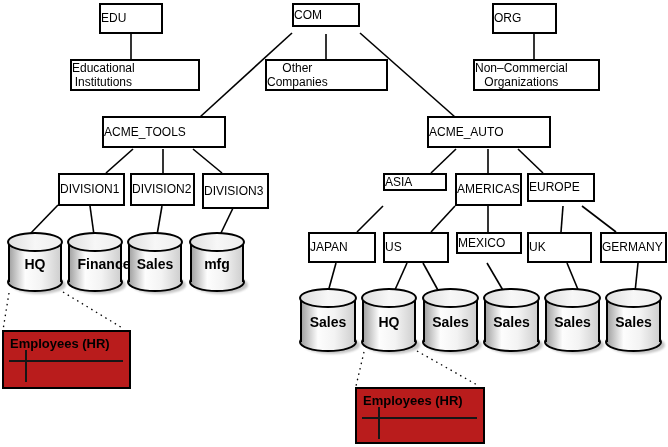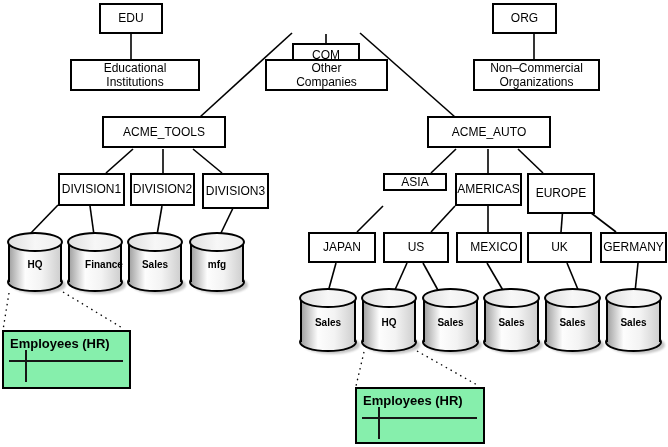--- a/index.html
+++ b/index.html
@@ -4,29 +4,29 @@
 <title>Directory Hierarchy Diagram</title>
 <style>
   html,body { margin:0; padding:0; background:#fff; }
   #stage {
     position:relative; width:668px; height:447px; background:#ffffff;
     font-family:"Liberation Sans", sans-serif; color:#000; overflow:hidden;
   }
   #diagram-svg { position:absolute; left:0; top:0; }
   .node {
     position:absolute; background:#fff; border:2px solid #000; box-sizing:border-box;
-    display:flex; align-items:center; justify-content:center;
+    display:flex; align-items:center; justify-content:flex-start;
     text-align:center; font-size:12px; line-height:1.18; white-space:pre-line;
   }
   .cyl-label {
     position:absolute; display:flex; align-items:center; justify-content:center;
-    font-weight:bold; font-size:10px; pointer-events:none;
+    font-weight:bold; font-size:14px; pointer-events:none;
   }
   .table-box {
-    position:absolute; background:#86efac; border:2px solid #000; box-sizing:border-box;
+    position:absolute; background:#b91c1c; border:2px solid #000; box-sizing:border-box;
   }
   .table-title { position:absolute; left:6px; top:4px; font-weight:bold; font-size:13px; white-space:nowrap; }
   .table-hline { position:absolute; left:5px; right:6px; top:28px; height:1.5px; background:#161616; }
   .table-vline { position:absolute; left:21px; top:18px; width:1.5px; height:32px; background:#161616; }
 </style>
 </head>
 <body>
 
 <div id="stage">
   <svg id="diagram-svg" width="668" height="447" viewBox="0 0 668 447">
@@ -188,39 +188,39 @@
     <div class="cyl-label" style="left: 484px; top: 300px; width: 55px; height: 44px;">
       <span>Sales</span>
     </div>
     <div class="cyl-label" style="left: 545px; top: 300px; width: 55px; height: 44px;">
       <span>Sales</span>
     </div>
     <div class="cyl-label" style="left: 606px; top: 300px; width: 55px; height: 44px;">
       <span>Sales</span>
     </div>
     <div class="node" style="left: 99px; top: 3px; width: 64px; height: 31px;"><span>EDU</span></div>
-    <div class="node" style="left: 292px; top: 3px; width: 68px; height: 24px; margin-top: 40px;"><span>COM</span></div>
+    <div class="node" style="left: 292px; top: 3px; width: 68px; height: 24px;"><span>COM</span></div>
     <div class="node" style="left: 492px; top: 3px; width: 65px; height: 31px;"><span>ORG</span></div>
     <div class="node" style="left: 70px; top: 59px; width: 130px; height: 32px;"><span>Educational
 Institutions</span></div>
     <div class="node" style="left: 265px; top: 59px; width: 123px; height: 32px;"><span>Other
 Companies</span></div>
     <div class="node" style="left: 473px; top: 59px; width: 127px; height: 32px;"><span>Non–Commercial
 Organizations</span></div>
     <div class="node" style="left: 102px; top: 116px; width: 124px; height: 32px;"><span>ACME_TOOLS</span></div>
     <div class="node" style="left: 427px; top: 116px; width: 124px; height: 32px;"><span>ACME_AUTO</span></div>
     <div class="node" style="left: 58px; top: 173px; width: 67px; height: 33px;"><span>DIVISION1</span></div>
     <div class="node" style="left: 130px; top: 173px; width: 65px; height: 33px;"><span>DIVISION2</span></div>
     <div class="node" style="left: 202px; top: 173px; width: 67px; height: 36px;"><span>DIVISION3</span></div>
     <div class="node" style="left: 383px; top: 173px; width: 64px; height: 18px;"><span>ASIA</span></div>
     <div class="node" style="left: 455px; top: 173px; width: 67px; height: 33px;"><span>AMERICAS</span></div>
-    <div class="node" style="left: 527px; top: 173px; width: 68px; height: 41px;"><span>EUROPE</span></div>
+    <div class="node" style="left: 527px; top: 173px; width: 68px; height: 29px;"><span>EUROPE</span></div>
     <div class="node" style="left: 308px; top: 232px; width: 68px; height: 31px;"><span>JAPAN</span></div>
     <div class="node" style="left: 383px; top: 232px; width: 66px; height: 31px;"><span>US</span></div>
-    <div class="node" style="left: 456px; top: 232px; width: 66px; height: 31px; padding-left: 10px;"><span>MEXICO</span></div>
+    <div class="node" style="left: 456px; top: 232px; width: 66px; height: 22px;"><span>MEXICO</span></div>
     <div class="node" style="left: 527px; top: 232px; width: 65px; height: 31px;"><span>UK</span></div>
     <div class="node" style="left: 600px; top: 232px; width: 67px; height: 31px;"><span>GERMANY</span></div>
     <div class="table-box" style="left: 2px; top: 330px; width: 129px; height: 59px;">
       <div class="table-title">Employees (HR)</div>
       <div class="table-hline"></div>
       <div class="table-vline"></div>
     </div>
     <div class="table-box" style="left: 355px; top: 387px; width: 130px; height: 57px;">
       <div class="table-title">Employees (HR)</div>
       <div class="table-hline"></div>

